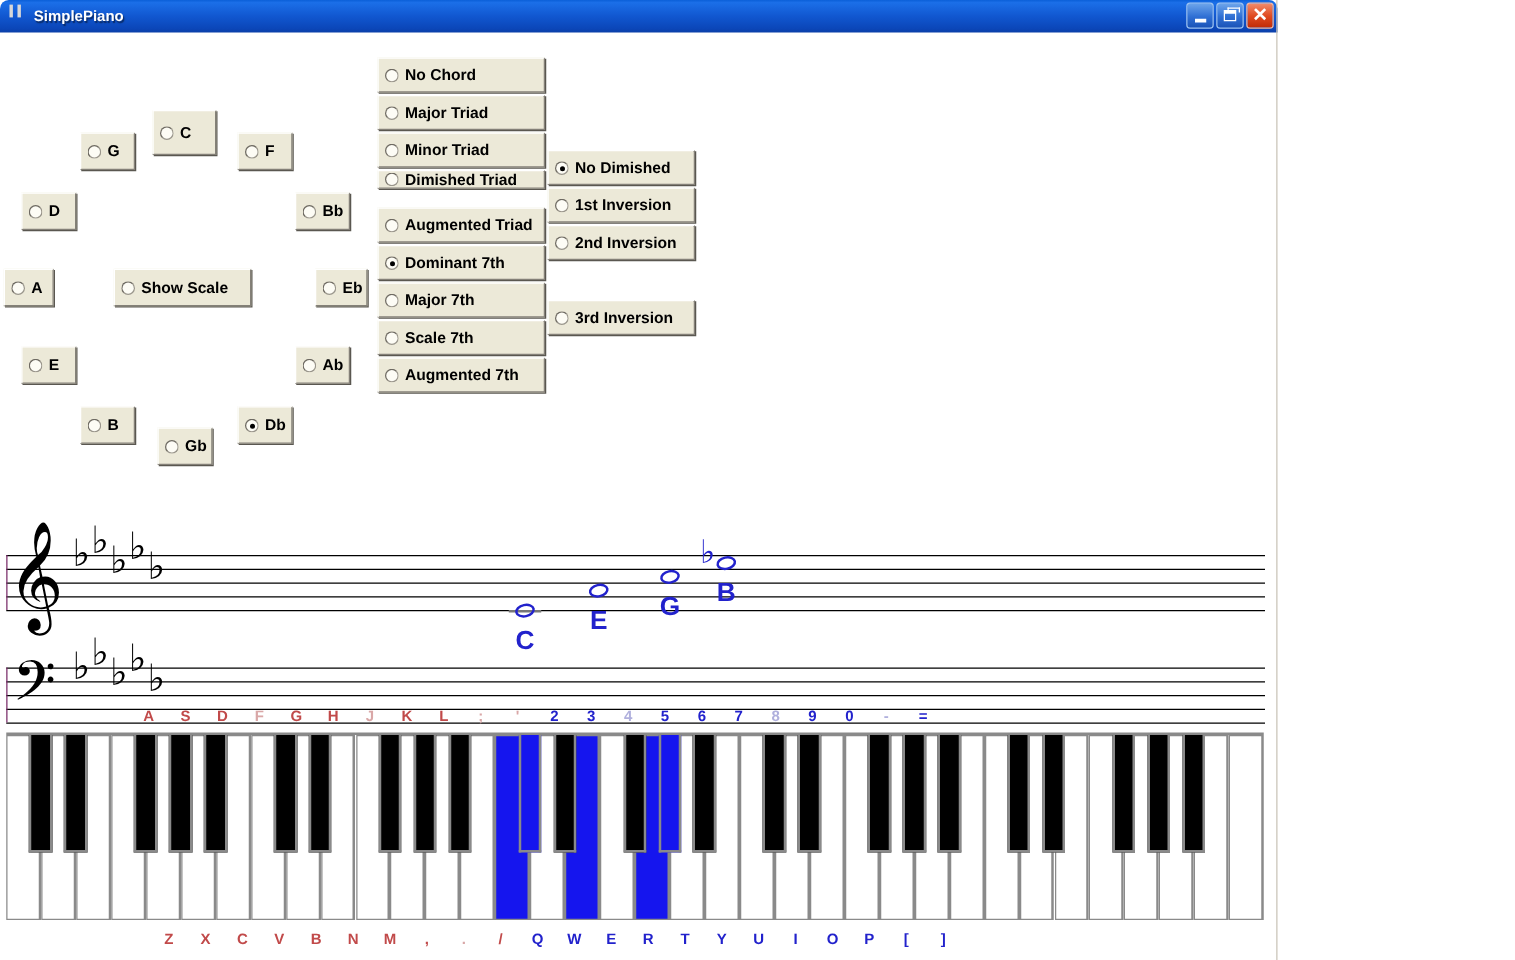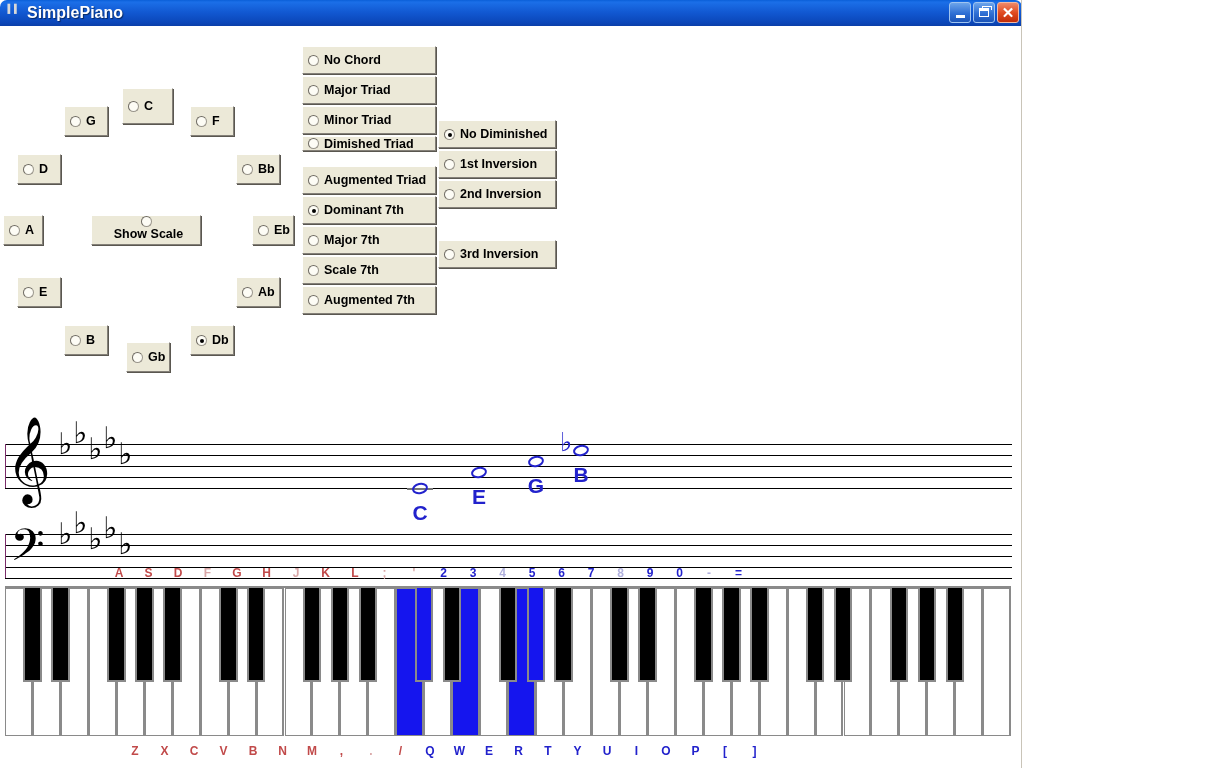--- a/index.html
+++ b/index.html
@@ -23,21 +23,21 @@
     display: flex; align-items: center;
   }
   .titlebar-icon {
     width: 20px; height: 18px; margin-left: 4px; margin-right: 3px;
     display: flex; align-items: flex-start; justify-content: center;
     color: #d8d8d8; font-size: 9px; line-height: 9px; letter-spacing: 1px;
     font-family: "Liberation Mono", monospace;
     padding-top: 1px;
   }
   .titlebar-text {
-    color: #ffffff; font-size: 16px; font-weight: bold;
+    color: #ffffff; font-size: 12px; font-weight: bold;
     text-shadow: 1px 1px 1px rgba(0,0,0,0.5);
     font-family: "Liberation Sans", sans-serif;
   }
   .titlebar-buttons {
     position: absolute; right: 3px; top: 2px; display: flex; gap: 2px;
   }
   .tb-btn {
     width: 22px; height: 21px; border-radius: 3px;
     border: 1px solid #9fc4f0;
     display: flex; align-items: center; justify-content: center;
@@ -223,21 +223,21 @@
           <span class="lbl">D</span>
         </div>
         <div class="radio" style="left: 236px; top: 110px; width: 44px; height: 30px;">
           <span class="dot"></span>
           <span class="lbl">Bb</span>
         </div>
         <div class="radio" style="left: 3px; top: 171px; width: 40px; height: 30px;">
           <span class="dot"></span>
           <span class="lbl">A</span>
         </div>
-        <div class="radio" style="left: 91px; top: 171px; width: 110px; height: 30px; flex-direction: column;">
+        <div class="radio" style="left: 91px; top: 171px; width: 110px; height: 30px;">
           <span class="dot"></span>
           <span class="lbl">Show Scale</span>
         </div>
         <div class="radio" style="left: 252px; top: 171px; width: 42px; height: 30px;">
           <span class="dot"></span>
           <span class="lbl">Eb</span>
         </div>
         <div class="radio" style="left: 17px; top: 233px; width: 44px; height: 30px;">
           <span class="dot"></span>
           <span class="lbl">E</span>
@@ -295,21 +295,21 @@
         </div>
         <div class="radio" style="left: 302px; top: 242px; width: 134px; height: 28px;">
           <span class="dot"></span>
           <span class="lbl">Augmented 7th</span>
         </div>
       </div>
 
     <div id="inversions">
         <div class="radio checked" style="left: 438px; top: 76px; width: 118px; height: 28px;">
           <span class="dot"></span>
-          <span class="lbl">No Diminished</span>
+          <span class="lbl">No Dimished</span>
         </div>
         <div class="radio" style="left: 438px; top: 106px; width: 118px; height: 28px;">
           <span class="dot"></span>
           <span class="lbl">1st Inversion</span>
         </div>
         <div class="radio" style="left: 438px; top: 136px; width: 118px; height: 28px;">
           <span class="dot"></span>
           <span class="lbl">2nd Inversion</span>
         </div>
         <div class="radio" style="left: 438px; top: 196px; width: 118px; height: 28px;">

